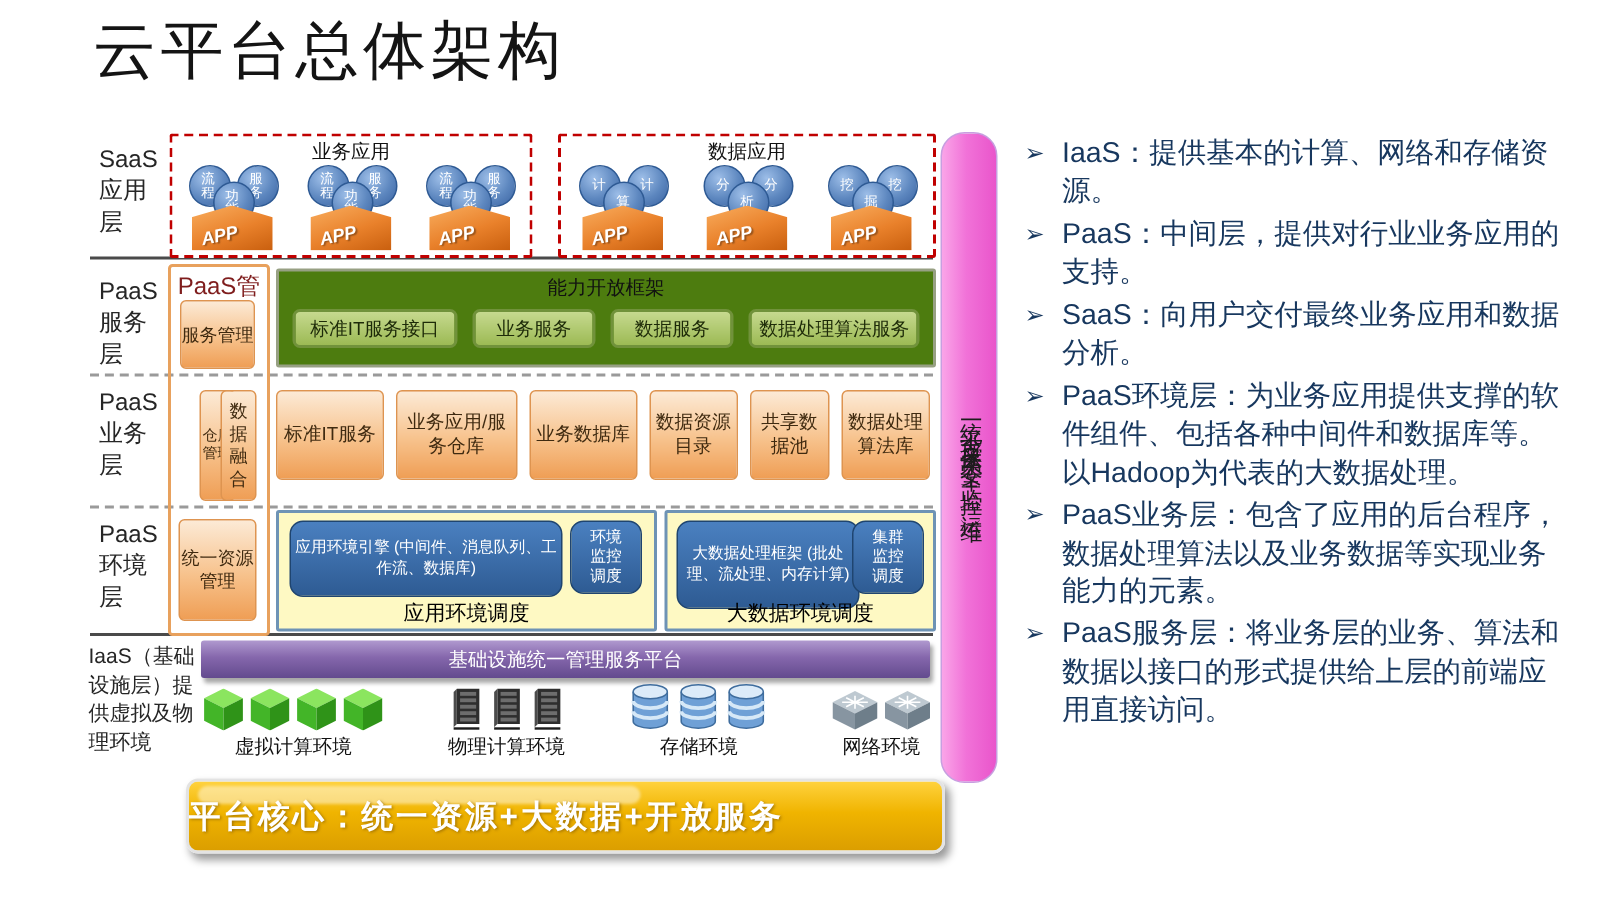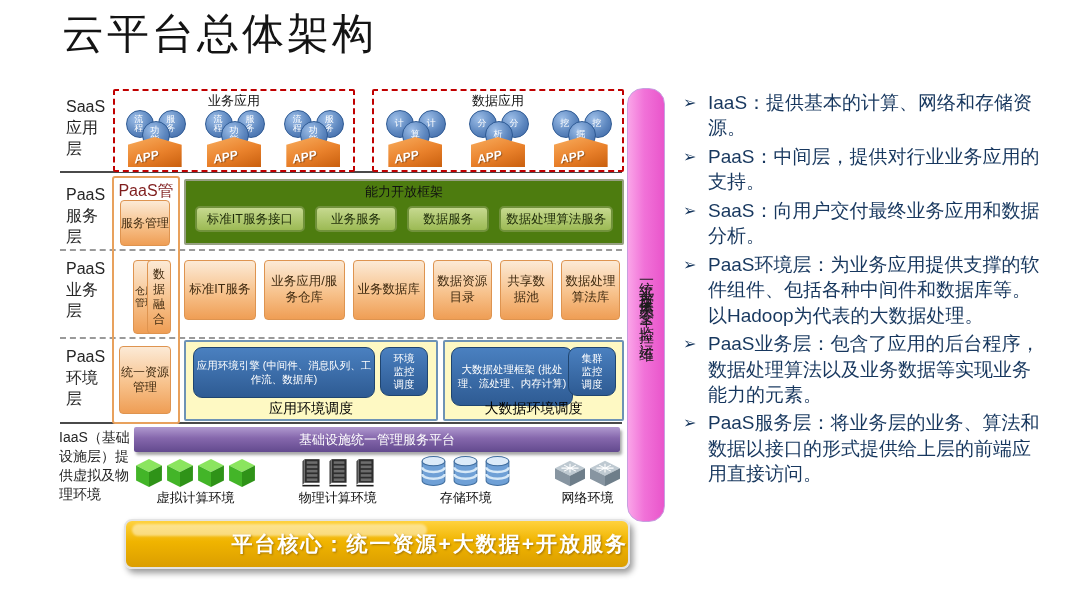--- a/index.html
+++ b/index.html
@@ -68,21 +68,21 @@
               border-radius:2px;color:#fff;font-size:13px;display:flex;align-items:center;justify-content:center;
               box-shadow:2px 3px 3px rgba(0,0,0,.35);}
   .iaas-groups{display:flex;justify-content:space-between;align-items:flex-end;}
   .iaas-group{display:flex;flex-direction:column;align-items:center;gap:2px;}
   .iaas-icons{display:flex;gap:5px;align-items:flex-end;}
   .iaas-label{font-size:13px;color:#111;white-space:nowrap;}
 
   
   .gold-bar{background:linear-gradient(180deg,#FFD23E 0%,#F0B400 45%,#DB9E00 100%);
             border:2px solid #e3e3e3;border-radius:8px;box-shadow:3px 4px 6px rgba(0,0,0,.4);
-            display:flex;align-items:center;justify-content:flex-end;position:absolute;overflow:hidden;}
+            display:flex;align-items:center;justify-content:flex-start;position:absolute;overflow:hidden;}
   .gold-bar::before{content:"";position:absolute;left:6px;top:3px;right:40%;height:12px;
             background:rgba(255,255,255,.45);border-radius:10px;filter:blur(1px);}
   .gold-bar span{color:#fff;font-weight:bold;font-size:21px;letter-spacing:2px;
             text-shadow:1px 1px 2px rgba(120,80,0,.6);position:relative;}
 
   
   .pink-bar{background:linear-gradient(90deg,#FAA5E8 0%,#F172D8 45%,#E955CB 100%);
             border:1px solid #C79FE0;border-radius:16px;
             writing-mode:vertical-rl;display:flex;align-items:center;justify-content:center;
             font-size:15px;letter-spacing:3px;color:#1c1c1c;}

